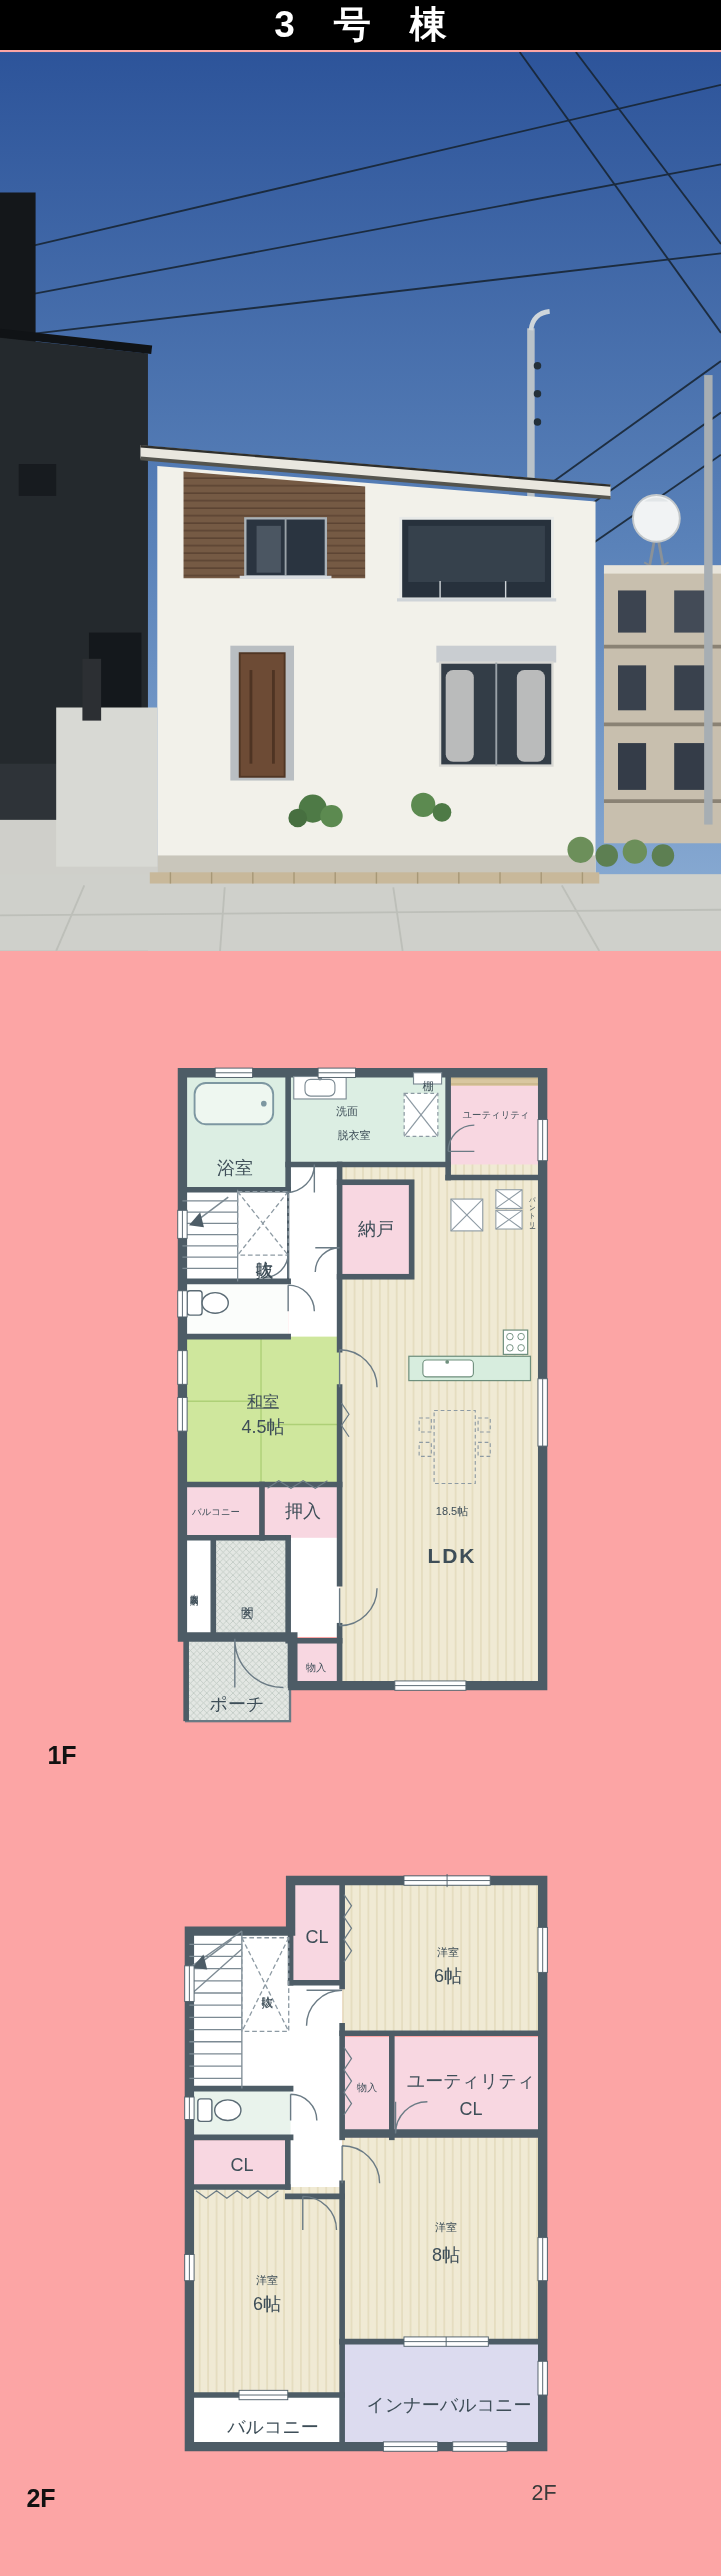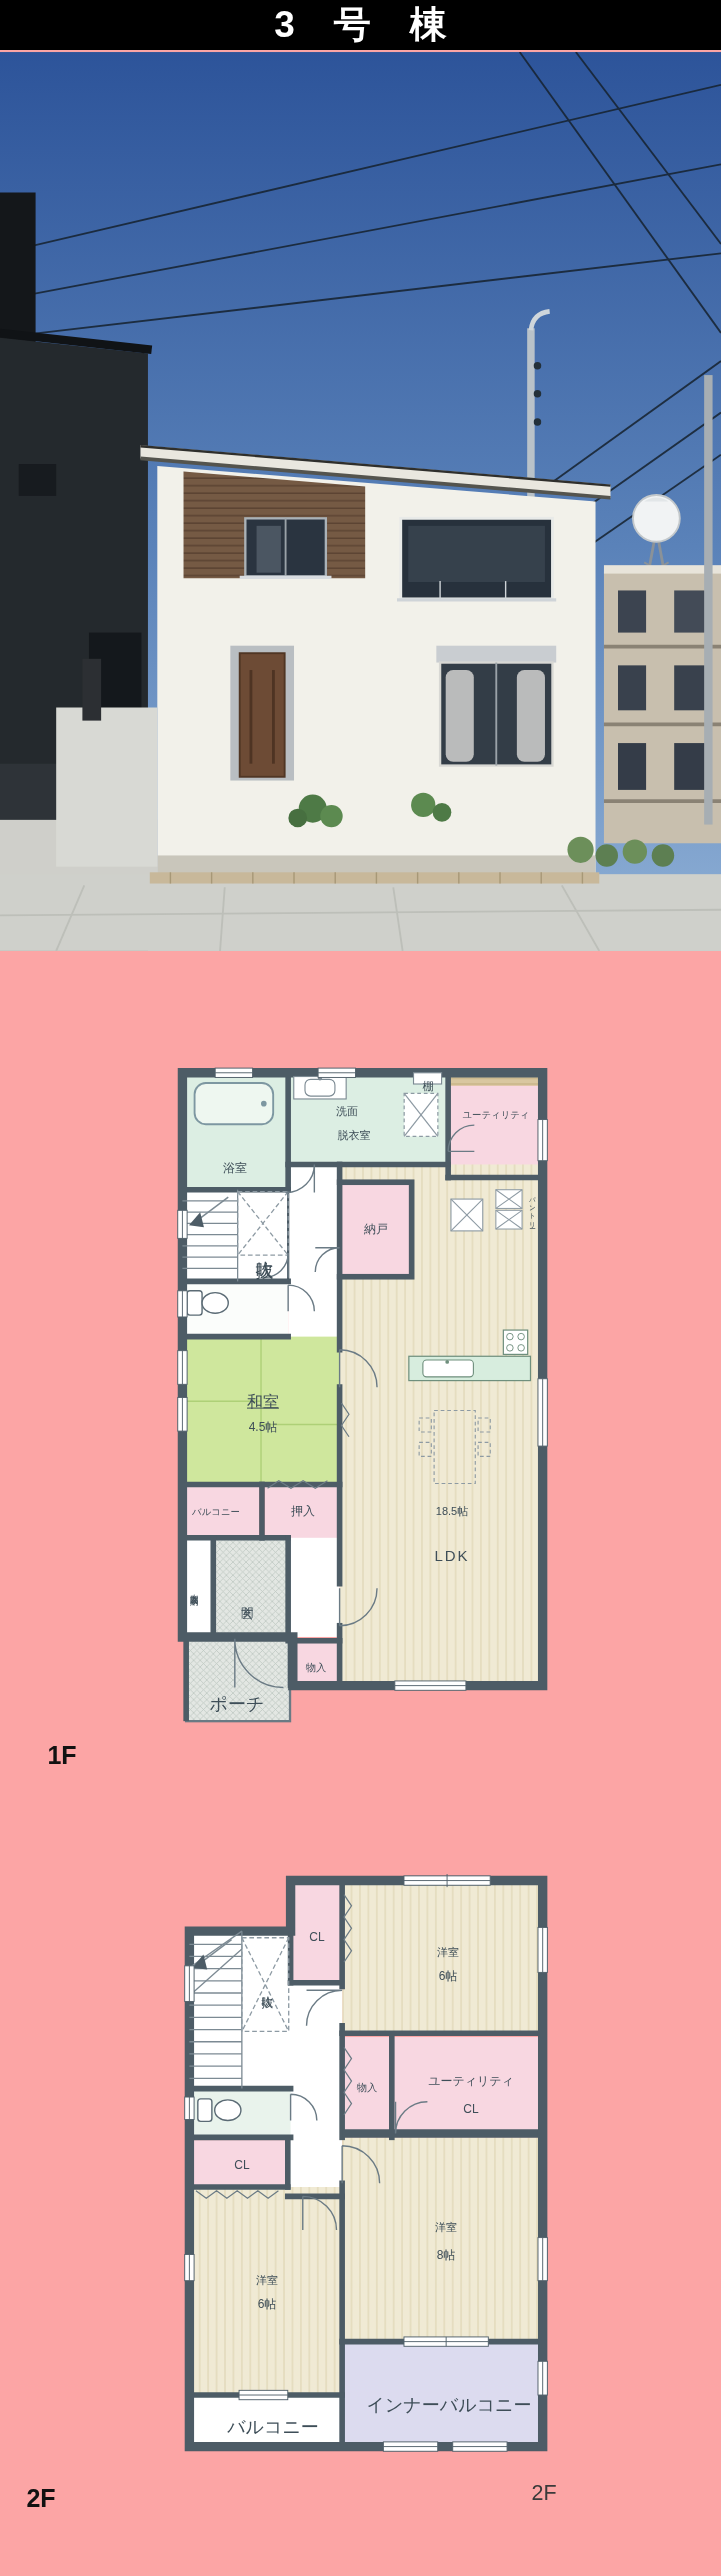--- a/index.html
+++ b/index.html
@@ -9,22 +9,22 @@
        display:flex;align-items:center;justify-content:center;}
   .bar span{font-size:37px;font-weight:bold;letter-spacing:39px;margin-right:-39px;white-space:nowrap;}
   .bar1{top:0;height:50px;}
   .bar2{top:962px;height:49px;}
   .photo{position:absolute;left:0;top:52px;}
   .plan{position:absolute;}
   .lbl{position:absolute;transform:translate(-50%,-50%);color:#3e4e58;white-space:nowrap;
        z-index:5;line-height:1.05;}
   .vert{writing-mode:vertical-rl;text-orientation:upright;letter-spacing:0.9px;}
   .fs6{font-size:6.6px;} .fs8{font-size:8px;} .fs10{font-size:9.4px;} .fs11{font-size:10.3px;}
-  .fs12{font-size:11.2px;} .fs13{font-size:12px;} .fs14{font-size:18px;} .fs15{font-size:12px;}
-  .fs16{font-size:11px;} .fs17{font-size:16px;text-decoration:underline;} .fs23{font-size:15px;letter-spacing:1.9px;}
+  .fs12{font-size:11.2px;} .fs13{font-size:12px;} .fs14{font-size:18px;} .fs15{font-size:18px;}
+  .fs16{font-size:11px;} .fs17{font-size:16px;text-decoration:underline;} .fs23{font-size:21px;letter-spacing:1.9px;font-weight:bold;}
   .floorlbl{font-size:25px;font-weight:bold;color:#111;}
   .floorlbl2{font-size:21.5px;font-weight:400;color:#3a3a3a;}
 </style>
 </head>
 <body>
 
 <div class="page">
 
   <div class="bar bar1">
     <span>3号棟</span>

